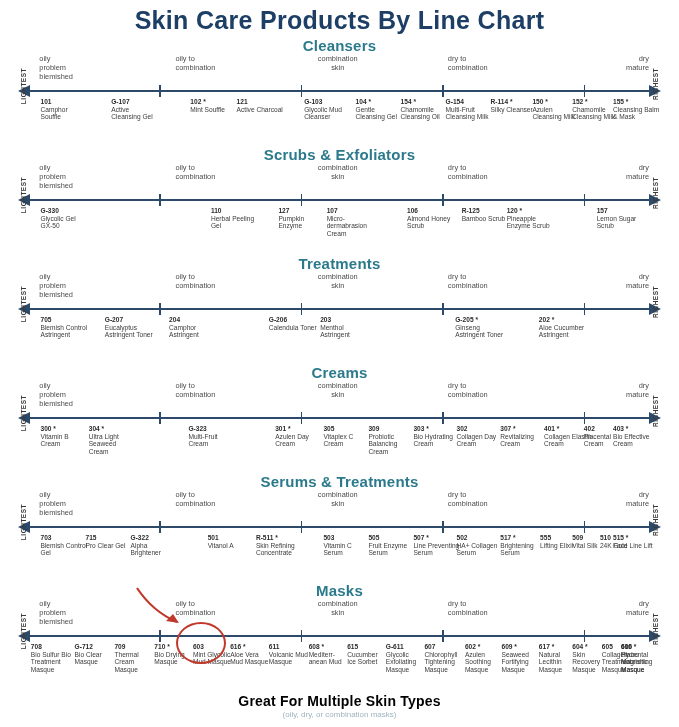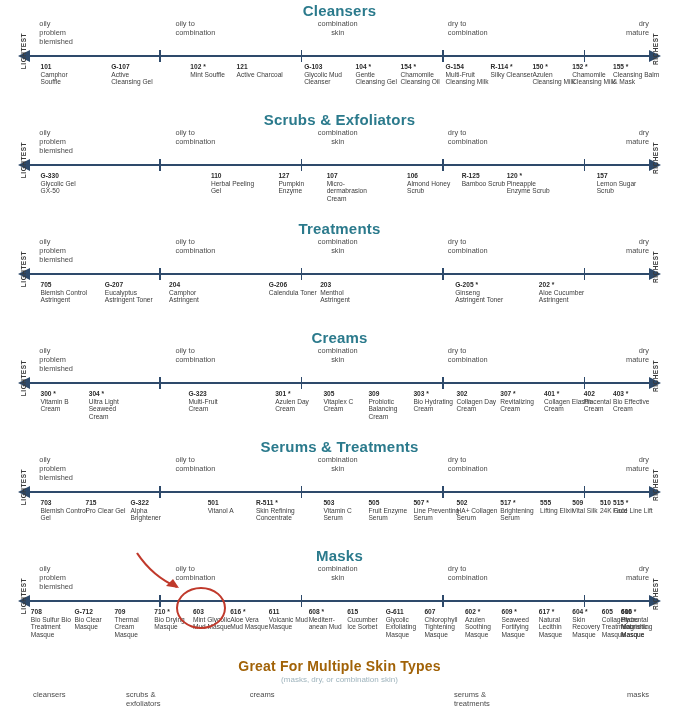--- a/index.html
+++ b/index.html
@@ -19,21 +19,21 @@
     padding-top:6px;
   }
   .section{position:relative;margin-top:2px;}
   .sec-title{
     text-align:center;
     color:#2b7a8c;
     font-size:15px;
     font-weight:bold;
     letter-spacing:.2px;
   }
-  .sec-title.muted{color:#a16207;}
+  .sec-title.muted{color:#000000;}
   .zone-row{
     position:relative;
     height:30px;
     margin:0 30px 0 30px;
   }
   .zone{
     position:absolute;
     font-size:7.4px;
     line-height:9px;
     color:#4b4b4b;
@@ -85,20 +85,21 @@
     width:46px;height:38px;
     pointer-events:none;
   }
   .annot-svg{position:absolute;pointer-events:none;}
 </style>
 </head>
 <body>
 
 <div class="page">
 
+  <div class="title">Skin Care Products By Line Chart</div>
 
   <div id="sections">
       <div class="section">
         <div class="sec-title">Cleansers</div>
         <div class="zone-row">
           <div class="zone" style="left: 1.5%; white-space: pre;">oily
 problem
 blemished</div>
           <div class="zone" style="left: 23.5%; white-space: pre;">oily to
 combination</div>
@@ -339,21 +340,21 @@
           <div class="item" style="right: 0px; width: 40px;"><span class="code">606 *</span><br><span>Placental Nourishing Masque</span></div>
         </div>
         <div class="circle-annot" style="left: 176px; top: 40px; border-color: rgb(192, 57, 43);"></div>
         <svg class="annot-svg" width="60" height="46" style="left: 133px; top: 2px;">
           <path d="M4,4 C16,22 30,32 44,38" stroke="#c0392b" stroke-width="2.2" fill="none"></path>
           <path d="M46,39 L33,37 L40,30 Z" fill="#c0392b"></path>
         </svg>
       </div>
       <div class="section">
         <div class="sec-title muted" style="font-size: 14px;">Great For Multiple Skin Types</div>
-        <div class="bottom-sub">(masks, dry, or combination skin)</div>
+        <div class="bottom-sub">(oily, dry, or combination masks)</div>
         <div class="cat-row">
           <div class="cat" style="left: 0.5%; white-space: pre;">cleansers</div>
           <div class="cat" style="left: 15.5%; white-space: pre;">scrubs &amp;
 exfoliators</div>
           <div class="cat" style="left: 35.5%; white-space: pre;">creams</div>
           <div class="cat" style="left: 68.5%; white-space: pre;">serums &amp;
 treatments</div>
           <div class="cat" style="right: 0px; white-space: pre;">masks</div>
         </div>
       </div>

